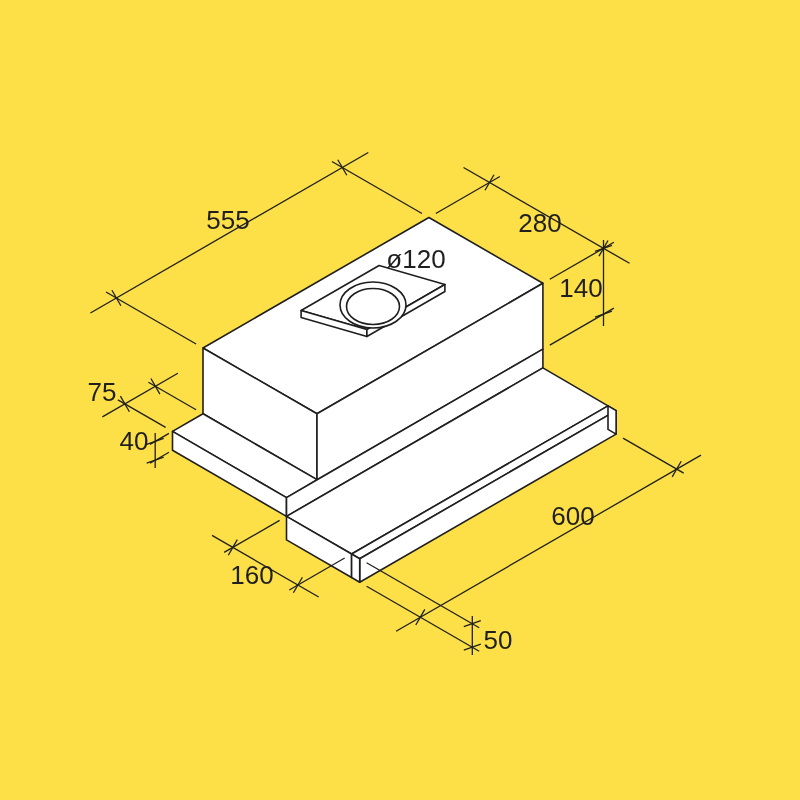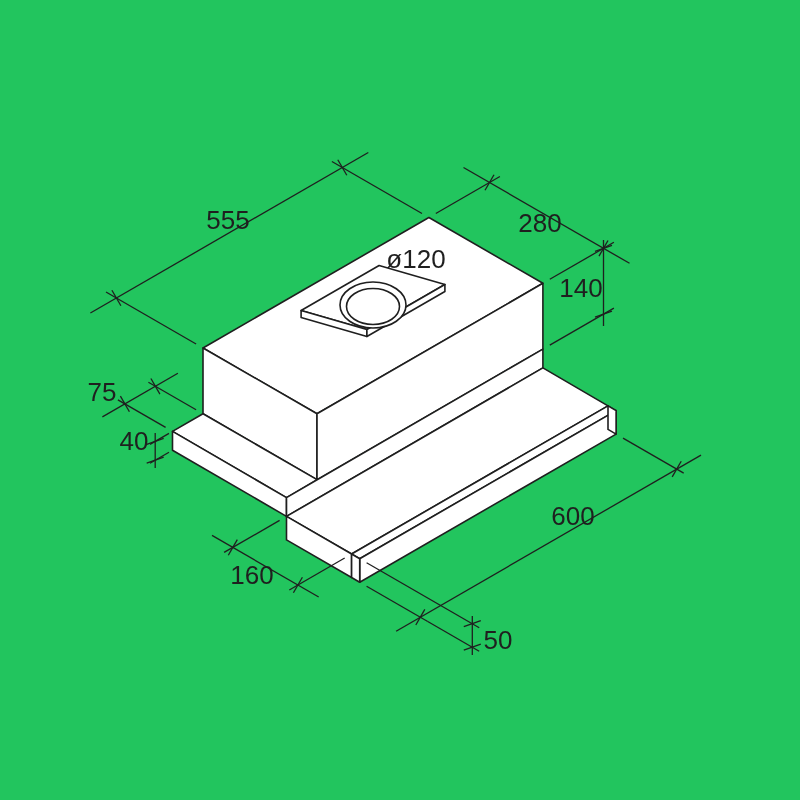--- a/index.html
+++ b/index.html
@@ -7,21 +7,21 @@
     padding: 0;
     width: 800px;
     height: 800px;
     background: #ffffff;
     overflow: hidden;
   }
   #stage {
     position: relative;
     width: 800px;
     height: 800px;
-    background: #22c55e;
+    background: #fde047;
   }
   svg {
     display: block;
   }
   svg text {
     font-family: "Liberation Sans", "DejaVu Sans", sans-serif;
     font-size: 26px;
     fill: #1f1f1f;
   }
   .solid {

